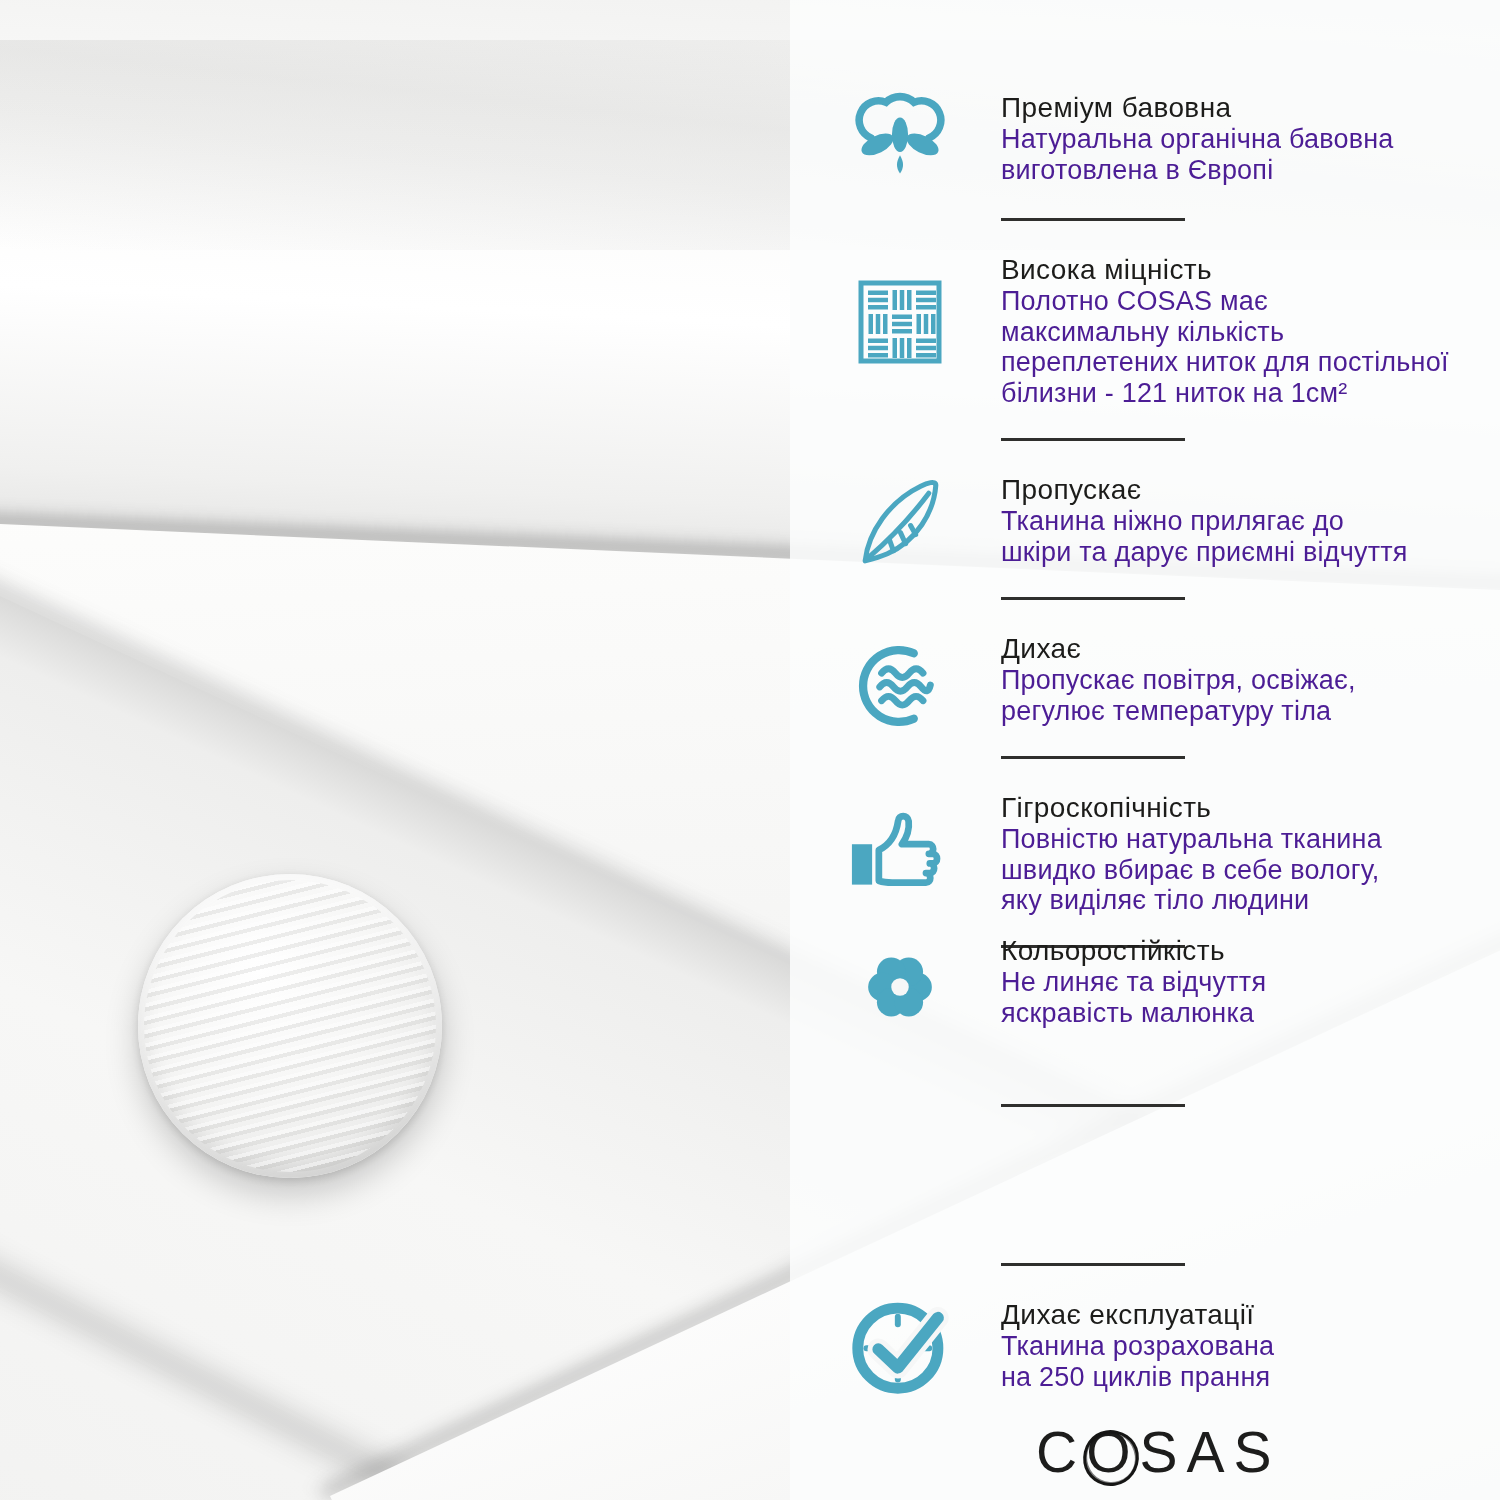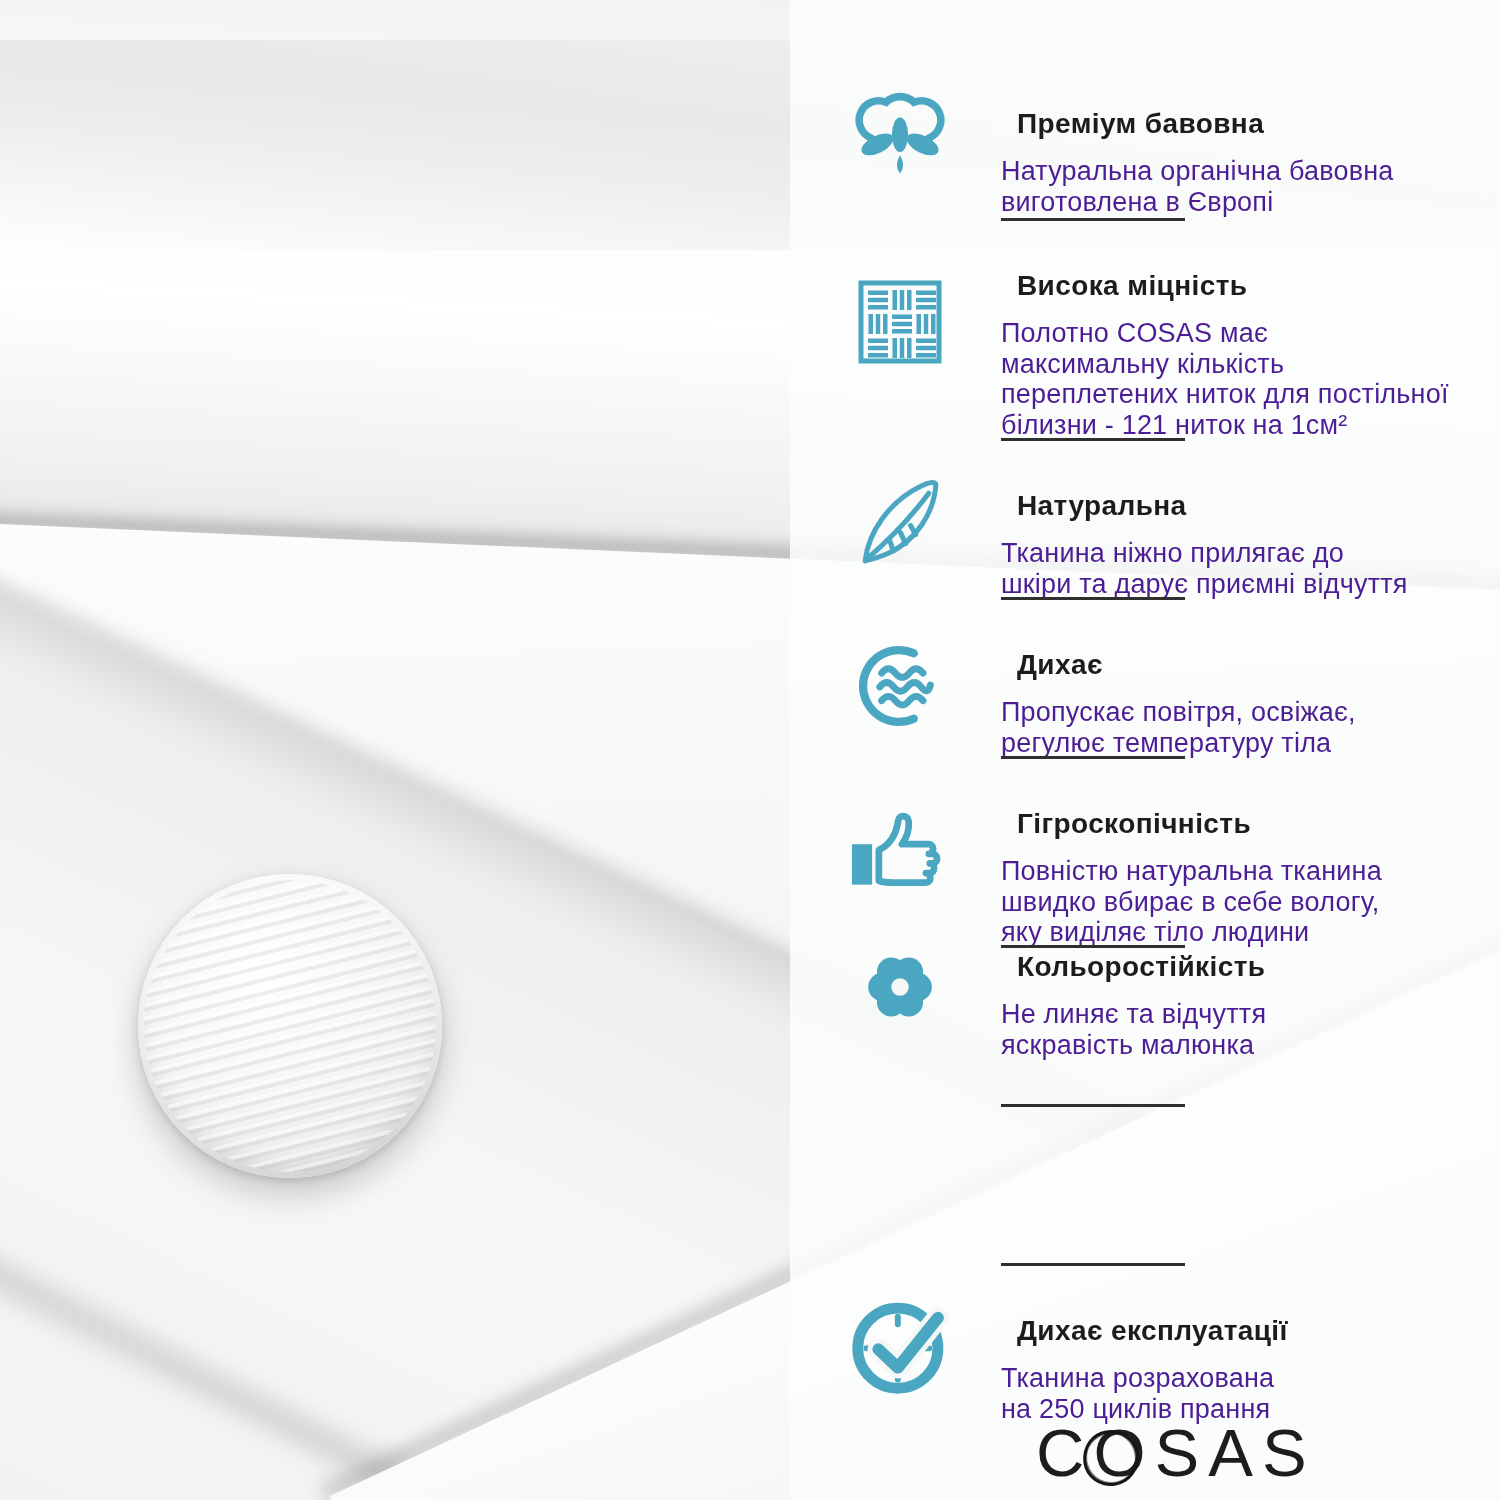--- a/index.html
+++ b/index.html
@@ -51,31 +51,31 @@
     box-shadow:inset 0 -10px 22px rgba(0,0,0,.10), inset 0 6px 14px rgba(255,255,255,.9);}
 
   
   .panel{position:absolute;top:0;bottom:0;left:790px;width:710px;
     background:rgba(252,253,253,.86);}
 
   
   .feature{position:absolute;left:840px;width:645px;display:flex;align-items:flex-start;}
   .f-icon{width:120px;flex:0 0 120px;display:flex;justify-content:center;}
   .f-text{margin-left:41px;width:480px;}
-  .f-title{margin:16px;font-size:28px;line-height:33px;font-weight:bold;
+  .f-title{margin:0;font-size:28px;line-height:33px;font-weight:normal;
     color:#1c1c1a;letter-spacing:.4px;}
   .f-body{margin:0;font-size:27px;line-height:30.5px;color:#4c1d95;
     white-space:pre-line;letter-spacing:.2px;}
   .divider{position:absolute;left:1001px;width:184px;height:3px;background:#2f2f2d;}
 
   .ic-fill{fill:#4BA7C1;}
   .ic-stroke{fill:none;stroke:#4BA7C1;}
 
   
-  .logo{position:absolute;left:1036px;top:1424px;font-size:67px;line-height:57px;
+  .logo{position:absolute;left:1036px;top:1424px;font-size:57px;line-height:57px;
     color:#1d1d1c;letter-spacing:9px;font-weight:400;}
   .logo-ring{position:absolute;left:1083px;top:1430px;width:50px;height:50px;
     border:3px solid #161615;border-radius:48% 52% 50% 50%/52% 48% 52% 48%;
     transform:rotate(-8deg);}
   .logo-ring::after{content:"";position:absolute;inset:-1px;
     border:2px solid rgba(20,20,20,.55);border-radius:52% 48% 50% 50%/48% 52% 48% 52%;
     transform:rotate(11deg);}
 </style>
 </head>
 <body>
@@ -166,21 +166,21 @@
         <g class="ic-stroke" stroke-width="5" stroke-linecap="round" stroke-linejoin="round">
           <path d="M87 15 C85 42 68 70 39 83 C32 86 25 88 17 90 C20 62 41 31 72 16 C78 13 87 10 87 15 Z"></path>
           <path d="M21 86 C42 68 62 47 80 23"></path>
           <path d="M45 80 L41 69"></path>
             <path d="M57 73 L52 62"></path>
             <path d="M67 64 L62 55"></path>
         </g>
       </svg>
     </div>
     <div class="f-text">
-      <h3 class="f-title">Натуральна</h3>
+      <h3 class="f-title">Пропускає</h3>
       <p class="f-body">Тканина ніжно прилягає до
 шкіри та дарує приємні відчуття</p>
     </div>
   </div>
   <div class="divider" style="top:597px"></div>
 
   <div class="feature" style="top:632px">
     <div class="f-icon" style="margin-top:8px">
       <svg width="92" height="92" viewBox="0 0 100 100">
         <path class="ic-stroke" stroke-width="9" stroke-linecap="round" d="M65 14.5 A39 39 0 1 0 65 85.5"></path>

